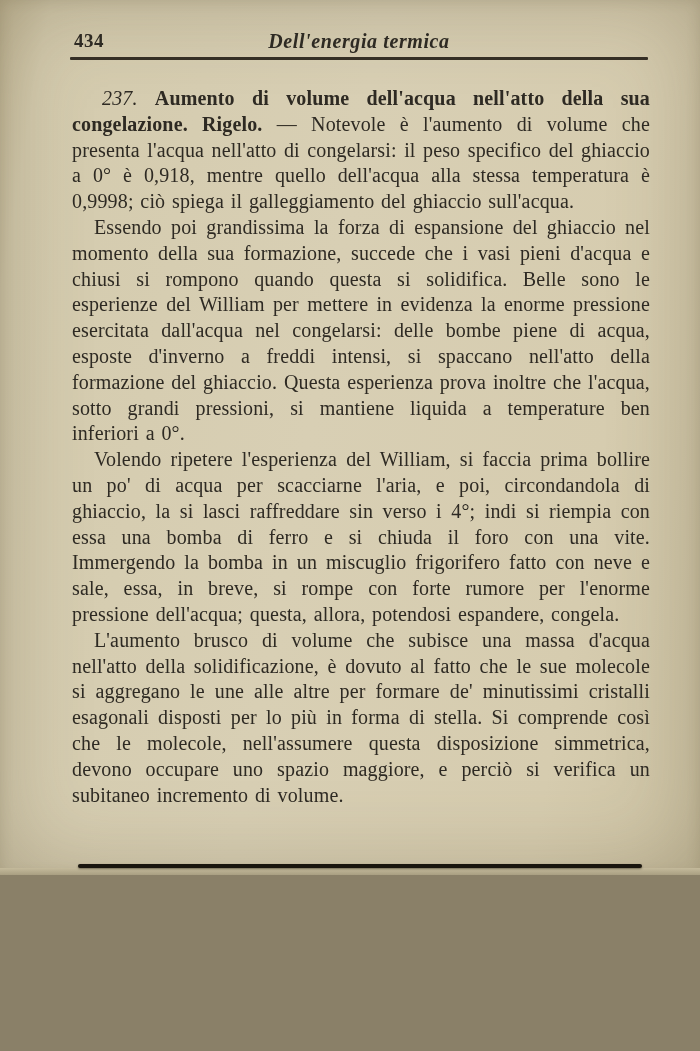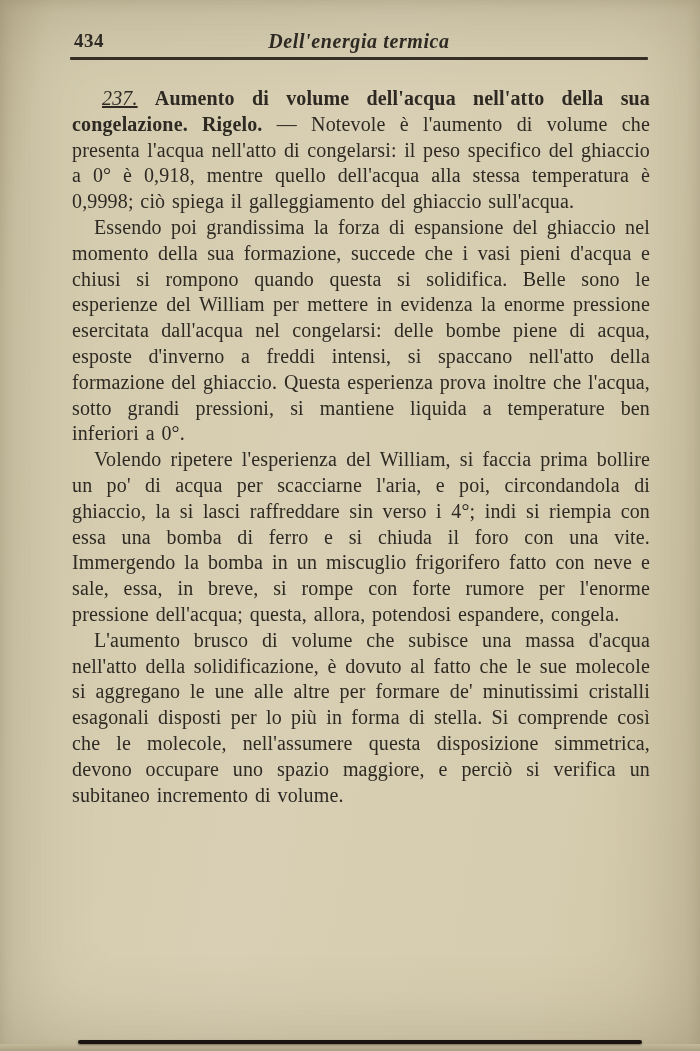--- a/index.html
+++ b/index.html
@@ -4,21 +4,21 @@
 <title>Dell'energia termica — p. 434</title>
 <style>
   html, body {
     margin: 0;
     padding: 0;
     background: #8a8068;
   }
   .page {
     position: relative;
     width: 700px;
-    height: 1051px;
+    height: 875px;
     overflow: hidden;
     background: linear-gradient(100deg, #c8bd9d 0%, #d4cbae 6%, #d8cfb4 45%, #d6ccaf 80%, #cdc3a4 100%);
     box-shadow: inset 0 0 90px rgba(94, 82, 52, 0.32), inset 0 0 14px rgba(94, 82, 52, 0.18);
     font-family: "Liberation Serif", "DejaVu Serif", serif;
     color: #2e2a23;
   }
   .page-header {
     position: absolute;
     top: 30px;
     left: 72px;
@@ -66,21 +66,20 @@
   }
   .para {
     margin: 0;
     text-indent: 22px;
   }
   .para.first {
     text-indent: 30px;
   }
   .sec-num {
     font-style: italic;
-    text-decoration: underline;
   }
   .sec-heading {
     font-weight: bold;
     margin-top: 40px;
   }
   .bottom-edge {
     position: absolute;
     bottom: 7px;
     left: 78px;
     width: 564px;

